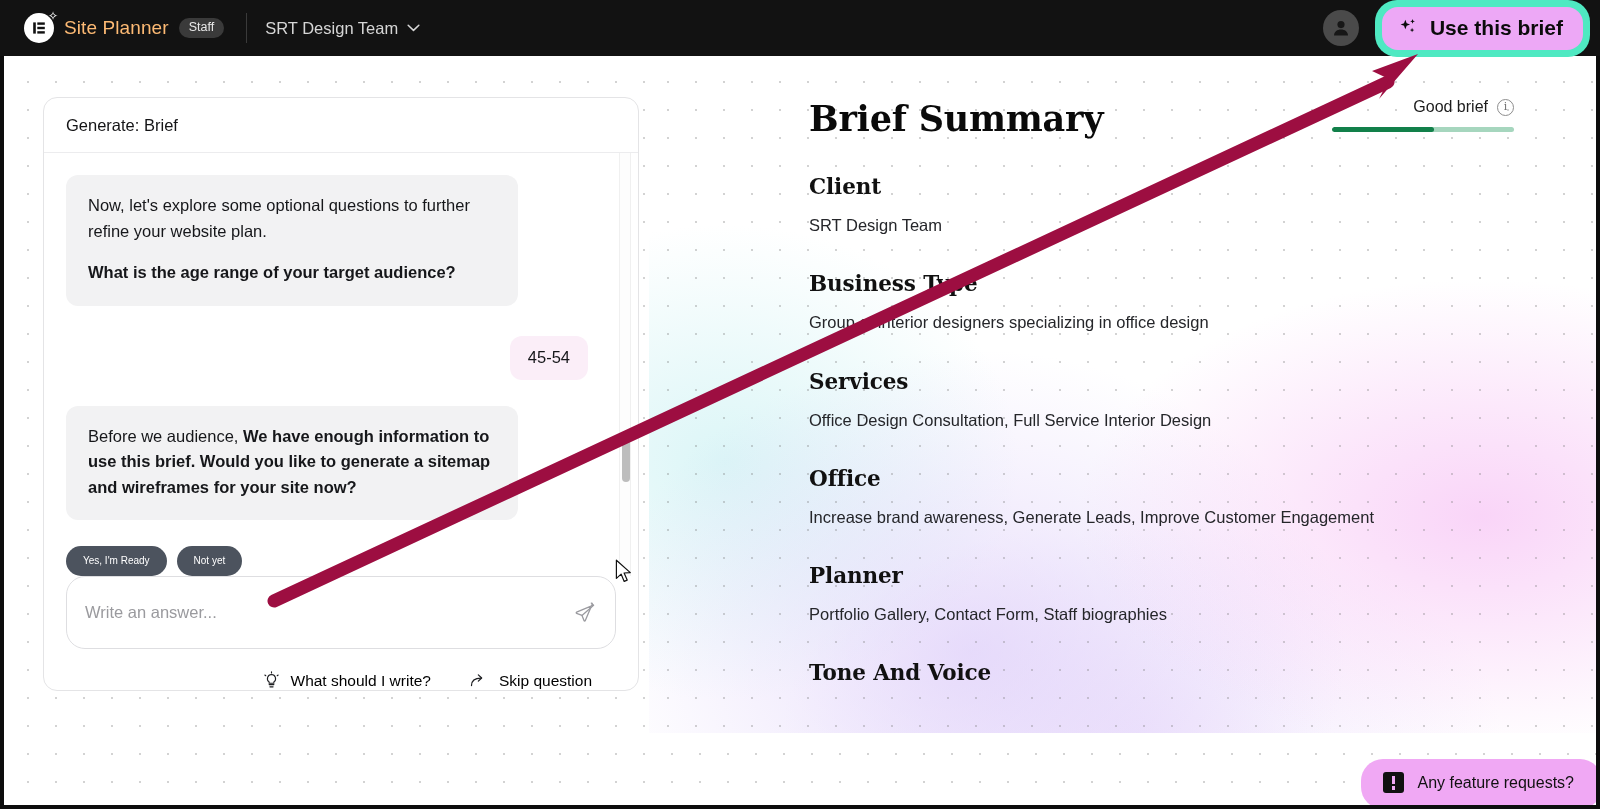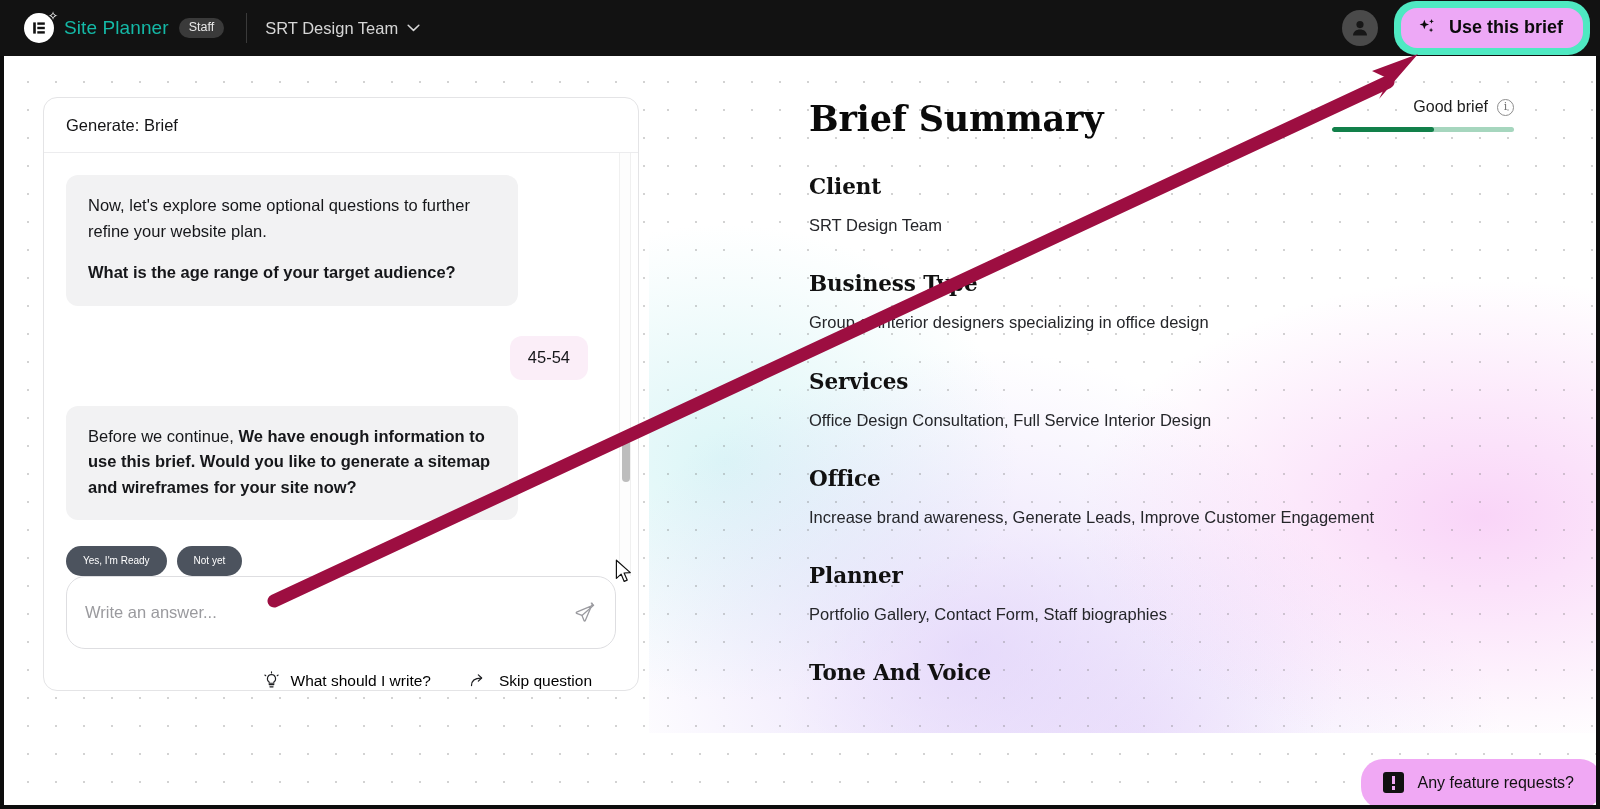--- a/index.html
+++ b/index.html
@@ -54,21 +54,21 @@
   .logo-mark svg { display:block; }
   .logo-spark {
     position: absolute;
     top: -3px; right: -4px;
     color: #ffffff;
     font-size: 12px;
     line-height: 1;
   }
 
   .brand-name {
-    color: #14b8a6;
+    color: #fdba74;
     font-size: 19px;
     letter-spacing: .1px;
   }
 
   .beta-chip {
     background: #3a3a3a;
     color: #e8e8e8;
     font-size: 12.5px;
     padding: 3px 10px 4px;
     border-radius: 11px;
@@ -126,21 +126,21 @@
     display: flex;
     align-items: center;
     justify-content: center;
   }
   .cta {
     display: flex;
     align-items: center;
     gap: 11px;
     background: #eda8f6;
     color: #0b0b0b;
-    font-size: 18px;
+    font-size: 21px;
     font-weight: 600;
     border: none;
     border-radius: 16px;
     padding: 9px 20px 10px 16px;
     cursor: pointer;
     font-family: "Liberation Sans", sans-serif;
     white-space: nowrap;
   }
 
   
@@ -575,21 +575,21 @@
           <p>Now, let's explore some optional questions to further refine your website plan.</p>
           <p><b>What is the age range of your target audience?</b></p>
         </div>
 
         <div class="bubble-user-row">
           <div class="bubble-user">45-54</div>
         </div>
 
         <div class="bubble-bot chat-spacer-2">
           <p>
-            <span>Before we continue, </span><b>We have enough information to use this brief. Would you like to generate a sitemap and wireframes for your site now?</b>
+            <span>Before we audience, </span><b>We have enough information to use this brief. Would you like to generate a sitemap and wireframes for your site now?</b>
           </p>
         </div>
 
         <div class="quick-replies">
           <button class="qr-btn">Yes, I'm Ready</button>
           <button class="qr-btn">Not yet</button>
         </div>
 
         <div class="chat-scroll-track">
           <div class="chat-scroll-thumb"></div>

